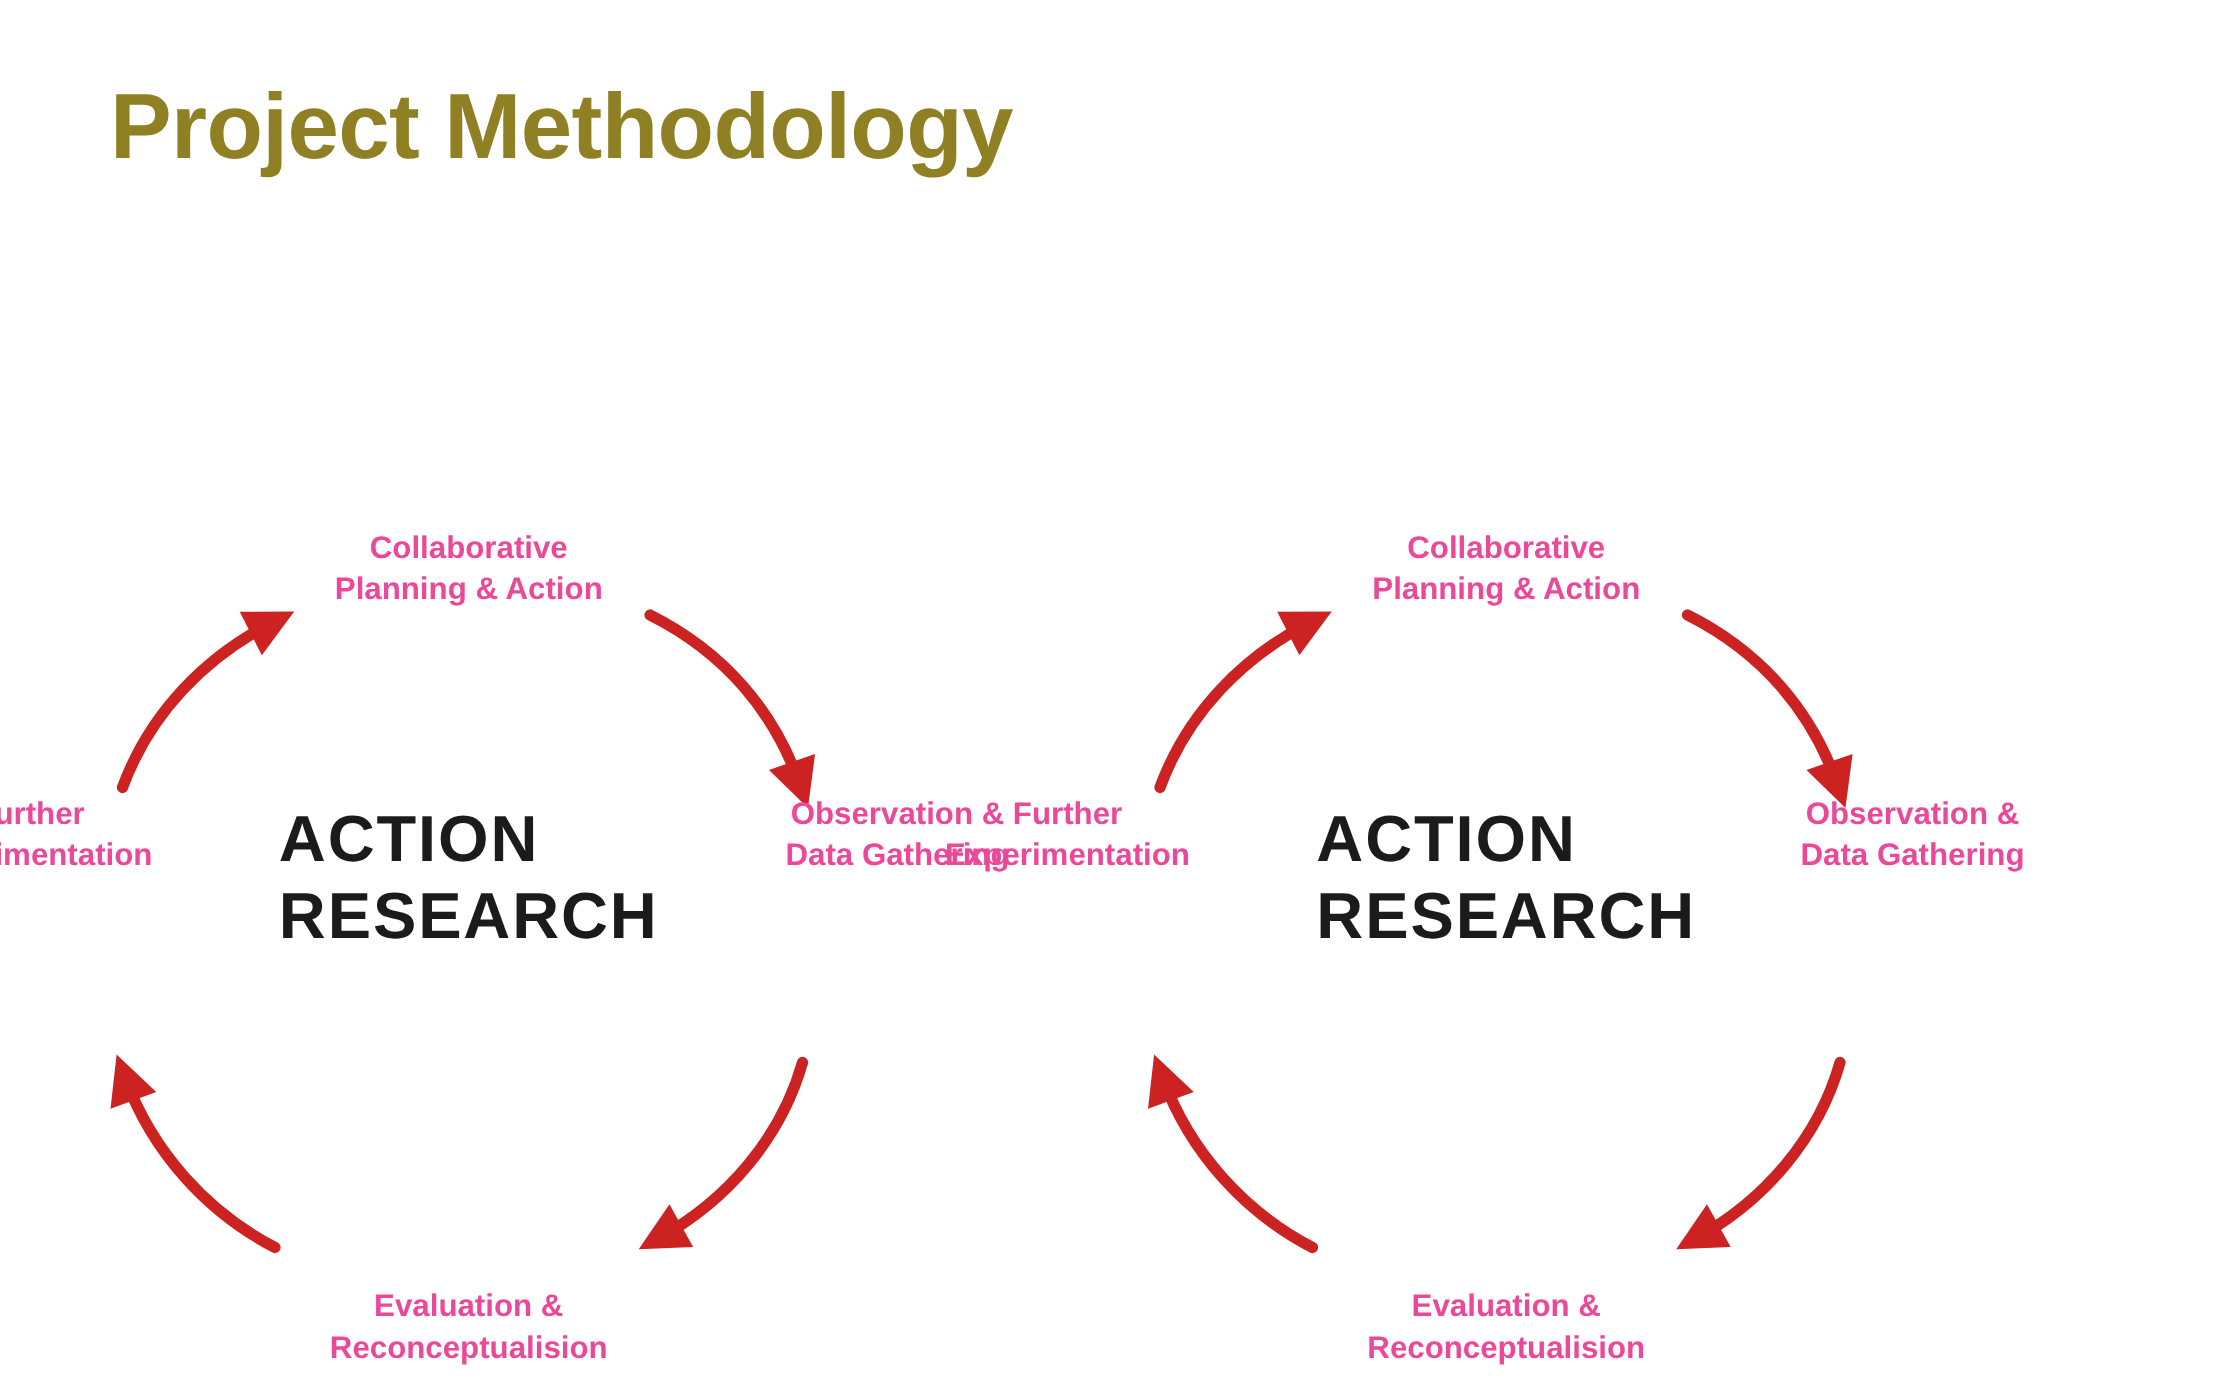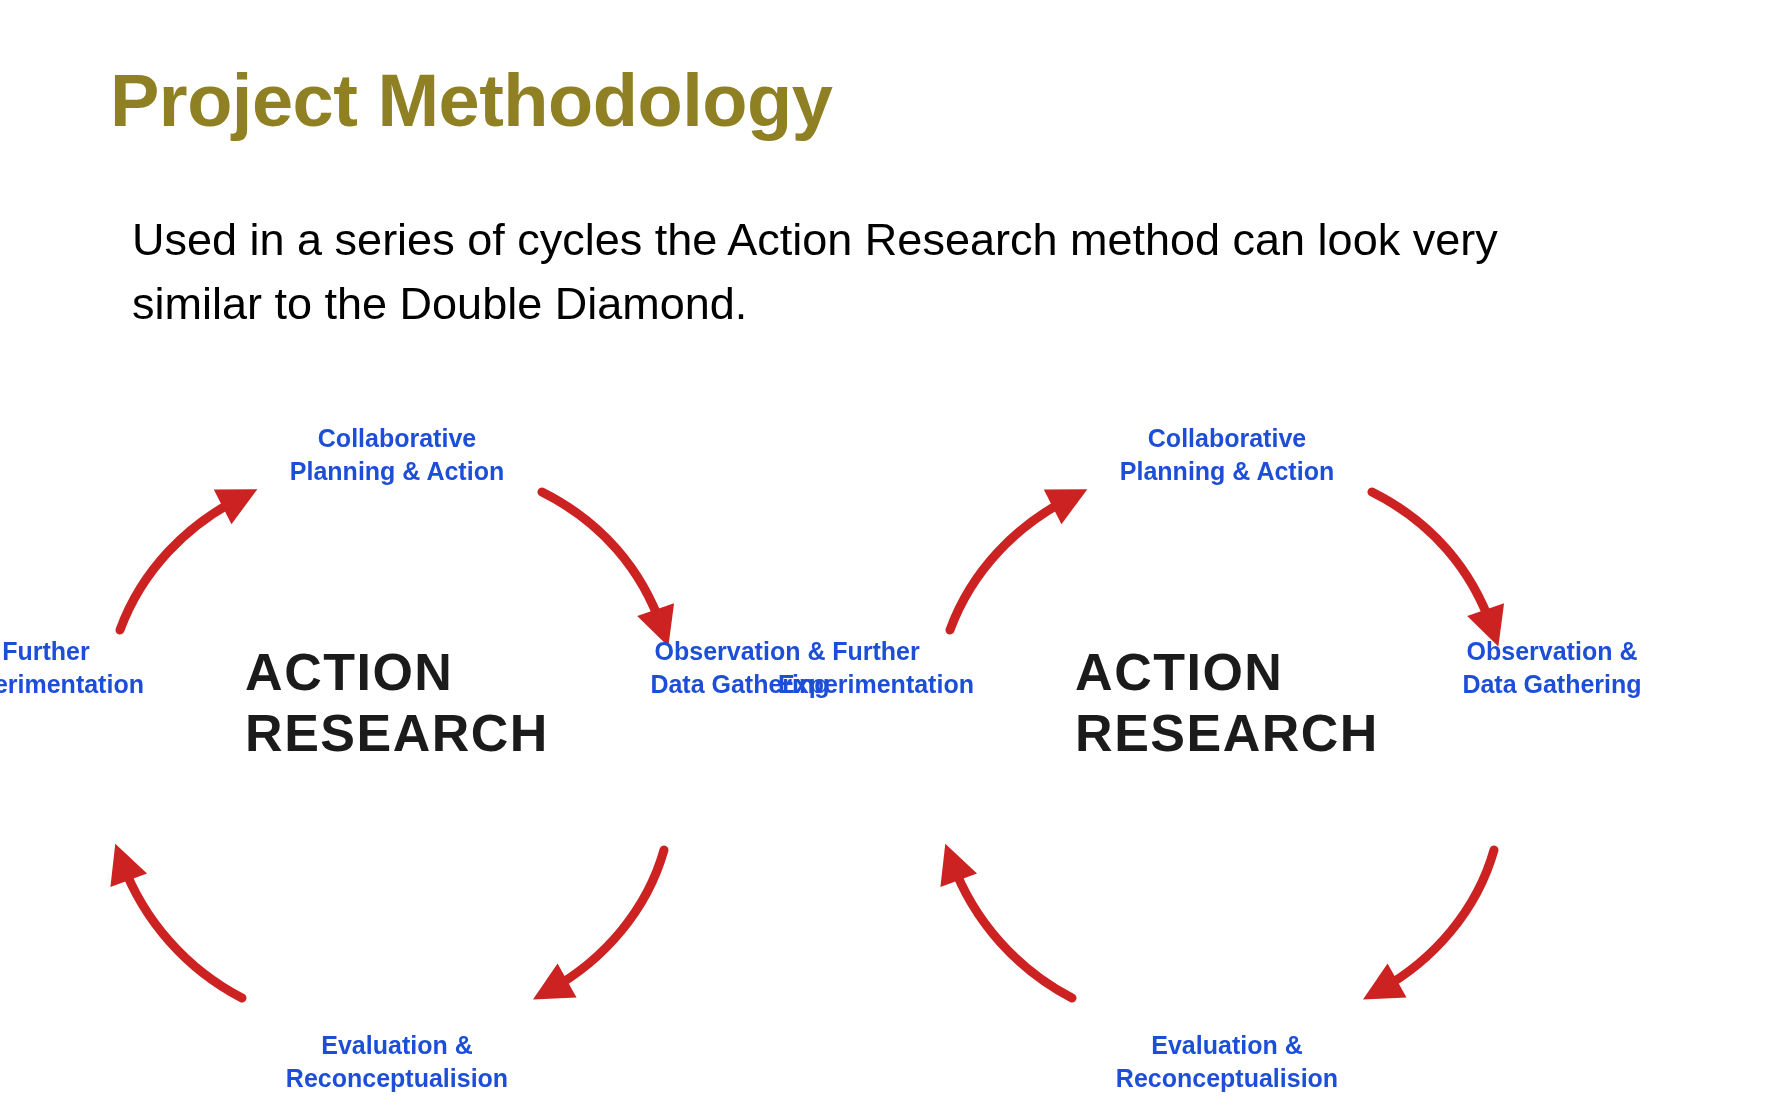--- a/index.html
+++ b/index.html
@@ -13,21 +13,20 @@
     height: 1106px;
     overflow: hidden;
     font-family: "Liberation Sans", sans-serif;
     position: relative;
   }
 
   .slide {
     position: absolute;
     inset: 0;
     background: #ffffff;
-    margin-left: 22px;
   }
 
   
   .slide-title {
     position: absolute;
     left: 88px;
     top: 58px;
     font-size: 74px;
     font-weight: bold;
     letter-spacing: -0.5px;
@@ -91,21 +90,21 @@
   }
 
   
   .phase {
     position: absolute;
     text-align: center;
     font-family: "Liberation Sans", sans-serif;
     font-weight: bold;
     font-size: 25px;
     line-height: 1.3;
-    color: #1d4ed8;
+    color: #ec4899;
   }
   .phase-top {
     left: 50%;
     top: -8px;
     transform: translateX(-50%);
     width: 380px;
   }
   .phase-right {
     right: -78px;
     top: 205px;
@@ -127,21 +126,20 @@
   
   .cycle-right .phase-right { right: -60px; }
 </style>
 </head>
 <body>
 
 <div class="slide">
 
   <div class="slide-title">Project Methodology</div>
 
-  <div class="slide-body">Used in a series of cycles the Action Research method can look very similar to the Double Diamond.</div>
 
   <div class="diagram-area">
 
     <div class="cycle cycle-left">
 
       <svg class="cycle-svg" viewBox="0 0 790 640">
         <defs>
           <marker id="ah1" viewBox="0 0 12 12" refX="6" refY="6" markerWidth="5.2" markerHeight="5.2" orient="auto-start-reverse">
             <path d="M 1 1 L 11 6 L 1 11 z" fill="#CC2222"></path>
           </marker>

